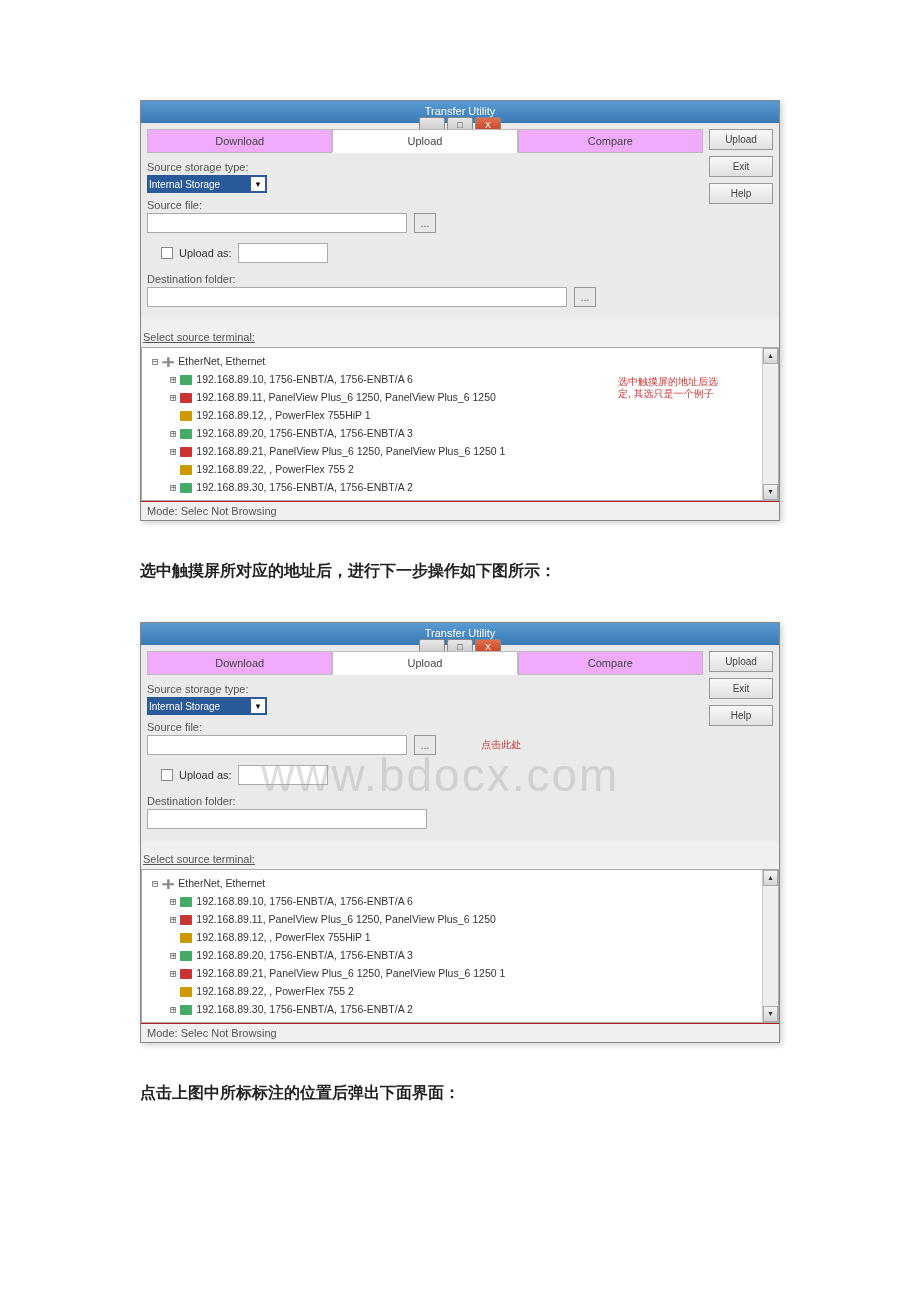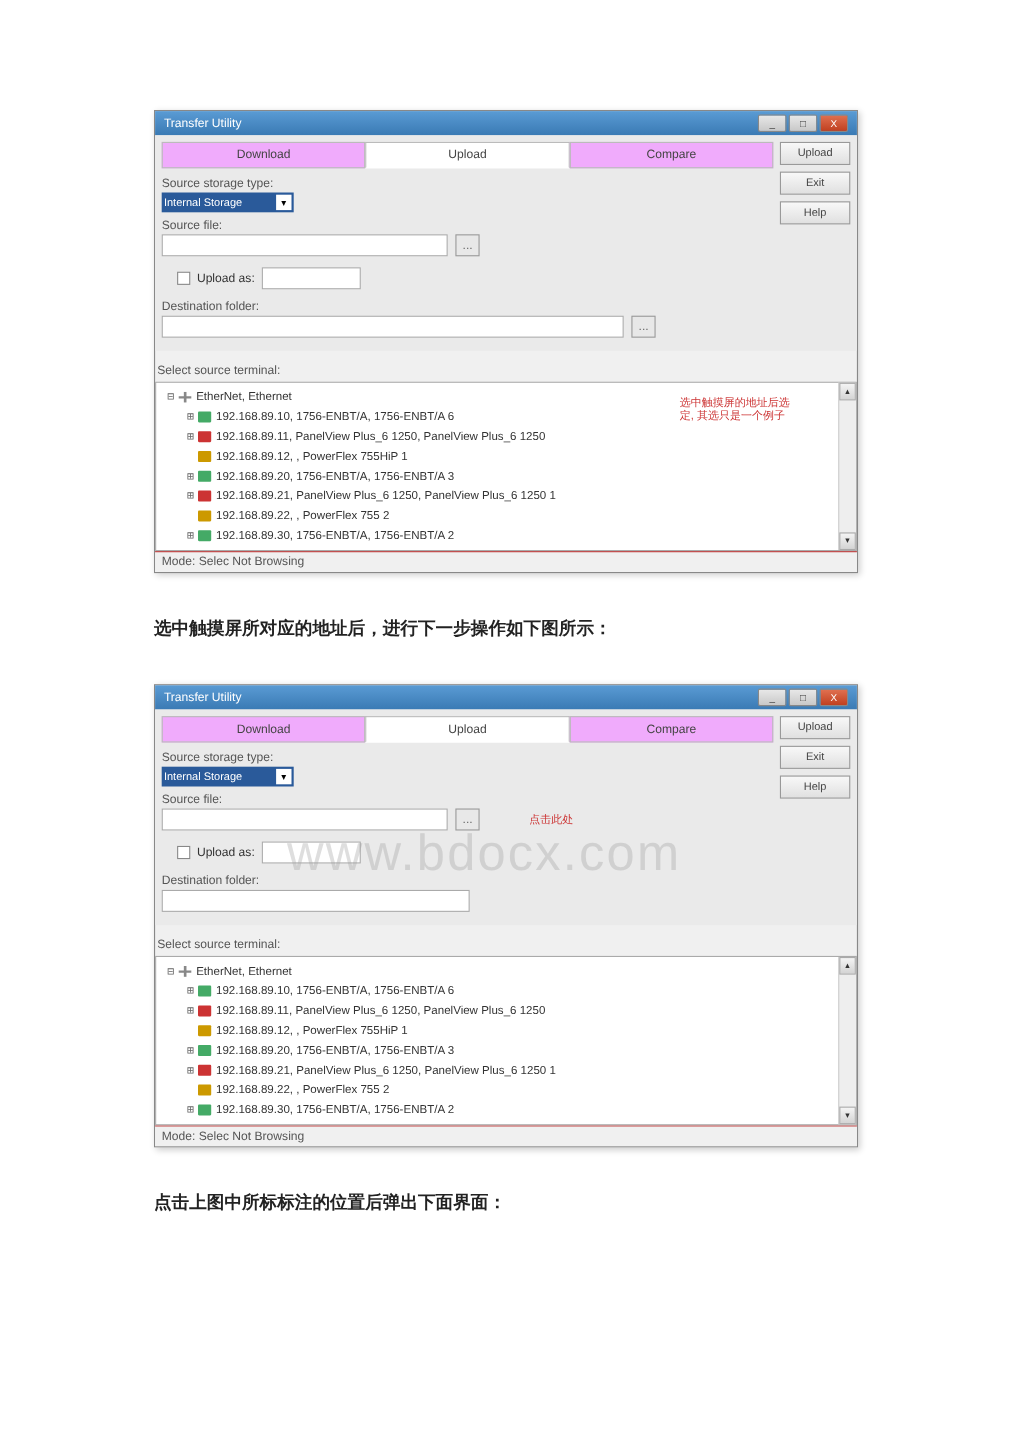--- a/index.html
+++ b/index.html
@@ -19,20 +19,21 @@
     }
     .title-bar {
       background: linear-gradient(#5a9bd4, #3a7ab4);
       color: #fff;
       padding: 4px 8px;
       font-size: 11px;
       display: flex;
       justify-content: space-between;
       align-items: center;
       height: 22px;
+      flex-direction: column;
     }
     .window-buttons { display: flex; gap: 2px; }
     .win-btn { 
       width: 26px; height: 16px; 
       background: linear-gradient(#e8e8e8,#c8c8c8); 
       border: 1px solid #888; border-radius: 2px;
       font-size: 9px; text-align: center; line-height: 14px; color: #333;
     }
     .win-btn.close { background: linear-gradient(#e07050,#c04020); color: #fff; }
     .main-area {
@@ -72,21 +73,21 @@
       text-align: center; line-height: 18px; vertical-align: middle;
       margin-left: 4px; font-size: 11px; color: #666;
     }
     .checkbox-row { margin: 10px 14px; display: flex; align-items: center; gap: 6px; }
     .cb { width: 12px; height: 12px; border: 1px solid #888; background: #fff; }
     .side-btn {
       background: linear-gradient(#f8f8f8,#e0e0e0); border: 1px solid #999;
       padding: 4px 2px; font-size: 10px; text-align: center; color: #444;
     }
     .terminal-section { margin-top: 12px; }
-    .terminal-label { font-size: 11px; color: #555; margin: 4px 2px; }
+    .terminal-label { font-size: 11px; color: #555; margin: 4px 2px; text-decoration: underline; }
     .tree-box {
       background: #fff; border: 1px solid #aaa; padding: 4px 6px;
       font-size: 10.5px; line-height: 18px; color: #333;
       position: relative;
     }
     .scrollbar-track {
       position: absolute; right: 0; top: 0; bottom: 0; width: 16px;
       background: #eee; border-left: 1px solid #ccc;
       display: flex; flex-direction: column; justify-content: space-between;
     }
@@ -172,21 +173,21 @@
     <div class="terminal-label">Select source terminal:</div>
     <div class="tree-box rel">
       <div class="tree-line"><span class="expander">⊟</span><span class="ic ic-net"></span><span>EtherNet, Ethernet</span></div>
       <div class="tree-line indent1"><span class="expander">⊞</span><span class="ic ic-dev"></span><span>192.168.89.10, 1756-ENBT/A, 1756-ENBT/A 6</span></div>
       <div class="tree-line indent1"><span class="expander">⊞</span><span class="ic ic-hmi"></span><span>192.168.89.11, PanelView Plus_6 1250, PanelView Plus_6 1250</span></div>
       <div class="tree-line indent1"><span class="expander">&nbsp;</span><span class="ic ic-drv"></span><span>192.168.89.12, , PowerFlex 755HiP 1</span></div>
       <div class="tree-line indent1"><span class="expander">⊞</span><span class="ic ic-dev"></span><span>192.168.89.20, 1756-ENBT/A, 1756-ENBT/A 3</span></div>
       <div class="tree-line indent1"><span class="expander">⊞</span><span class="ic ic-hmi"></span><span>192.168.89.21, PanelView Plus_6 1250, PanelView Plus_6 1250 1</span></div>
       <div class="tree-line indent1"><span class="expander">&nbsp;</span><span class="ic ic-drv"></span><span>192.168.89.22, , PowerFlex 755 2</span></div>
       <div class="tree-line indent1"><span class="expander">⊞</span><span class="ic ic-dev"></span><span>192.168.89.30, 1756-ENBT/A, 1756-ENBT/A 2</span></div>
-      <div class="annotation" style="right:60px; top:13px;">
+      <div class="annotation" style="right:60px; top:28px;">
         <div>选中触摸屏的地址后选</div>
         <div>定, 其选只是一个例子</div>
       </div>
       <div class="scrollbar-track">
         <div class="scroll-arrow">▴</div>
         <div class="scroll-arrow">▾</div>
       </div>
     </div>
   </div>
   <div class="status-bar">Mode: Selec Not Browsing</div>

